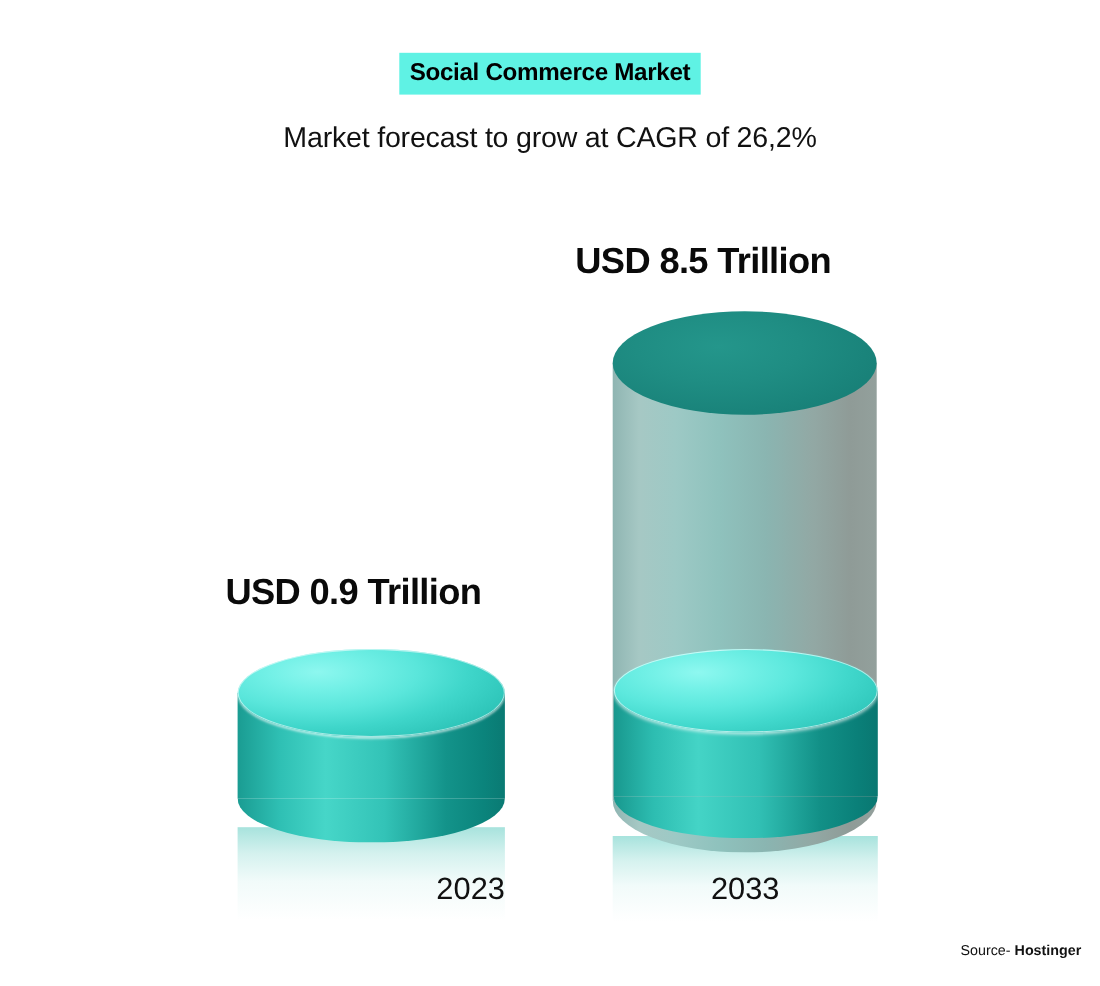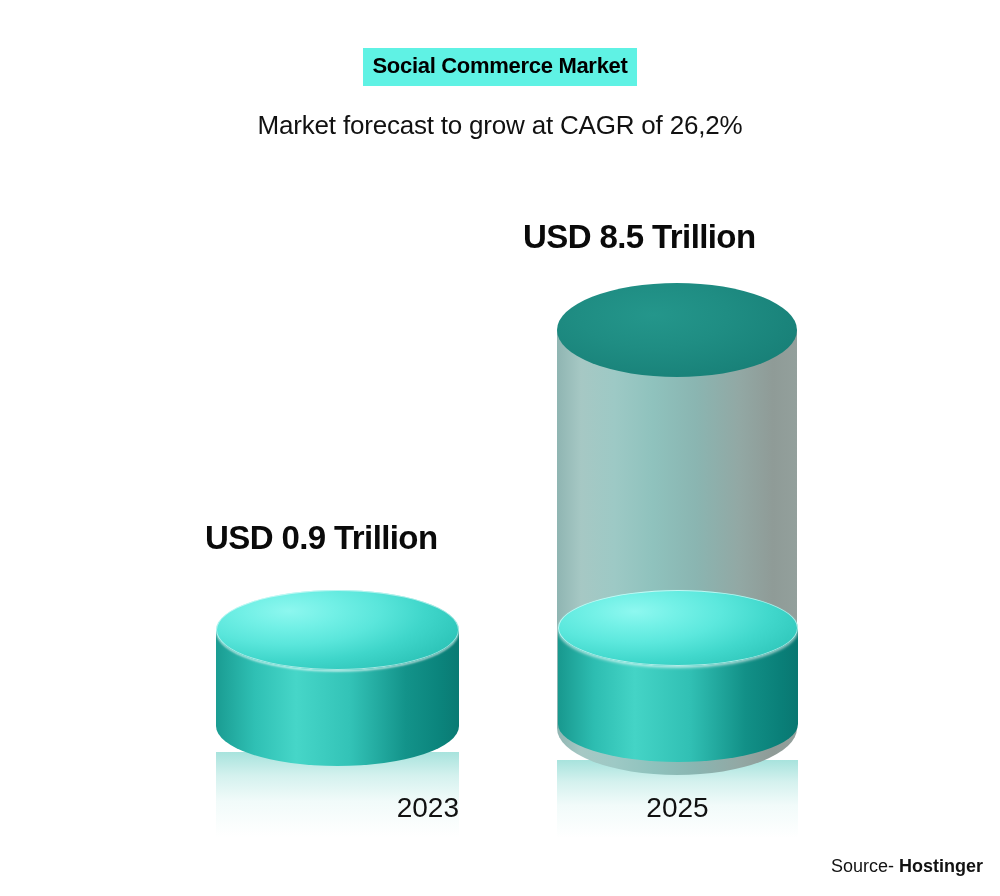--- a/index.html
+++ b/index.html
@@ -237,21 +237,21 @@
     white-space: nowrap;
   }
   .year-label.left  { left: 192px; top: 792px; width: 243px; text-align: right; }
   .year-label.right { left: 533px; top: 792px; width: 241px; }
 
   
   .source {
     position: absolute;
     right: 17px;
     top: 856px;
-    font-size: 18px;
+    font-size: 13px;
     color: #121212;
     white-space: nowrap;
   }
   .source b { font-weight: bold; }
 </style>
 </head>
 <body>
 
 <div class="header">
   <div class="title-wrap">
@@ -286,18 +286,18 @@
 
   <div class="cyl cyl-2023">
     <div class="bottom"></div>
     <div class="body"></div>
     <div class="top">
       <div class="top-rim"></div>
     </div>
   </div>
 
   <div class="year-label left">2023</div>
-  <div class="year-label right">2025</div>
+  <div class="year-label right">2033</div>
 </div>
 
 <div class="source">
   <span>Source- </span><b>Hostinger</b>
 </div>
 
 </body></html>

